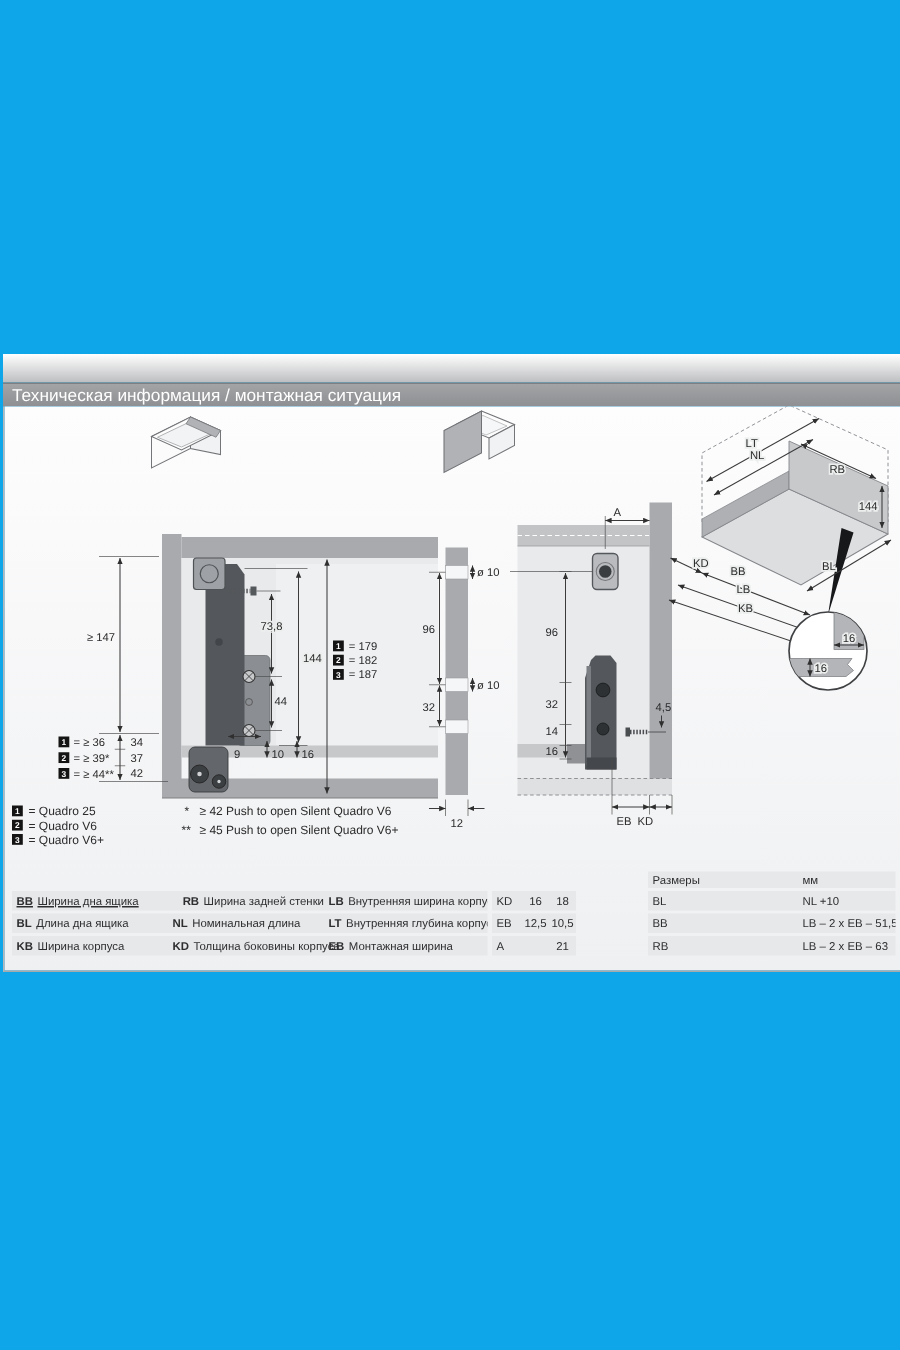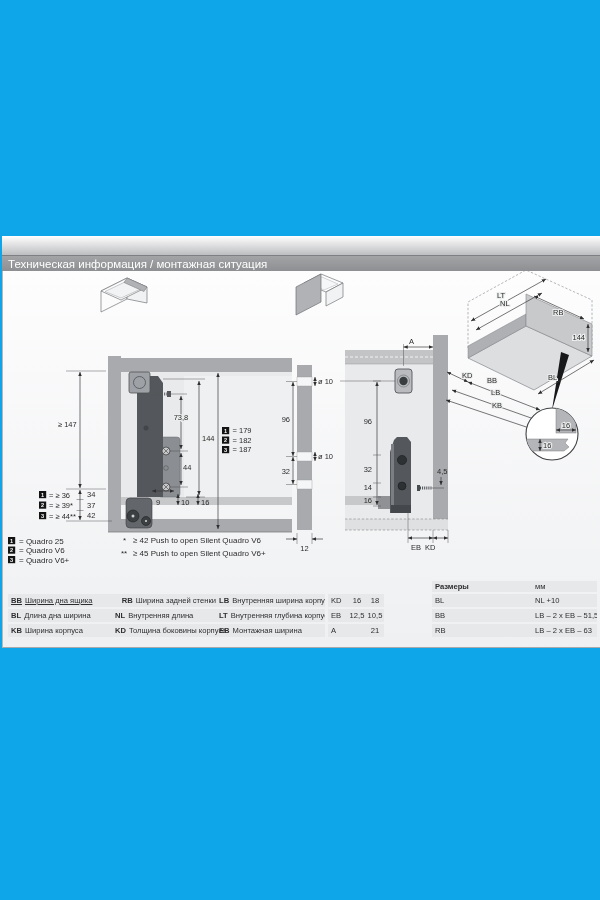--- a/index.html
+++ b/index.html
@@ -307,22 +307,22 @@
     </g>
   </svg>
 
   <div class="tb" style="left:8px;top:594px;width:317px;">
     <div class="trow">
       <div class="c" style="width:104px;text-decoration:underline;"><span class="ab">BB</span><span>Ширина дна ящика</span></div>
       <div class="c" style="width:104px;margin-left:20px;"><span class="ab">RB</span><span>Ширина задней стенки</span></div>
       <div class="c" style="width:109px;"><span class="ab">LB</span><span>Внутренняя ширина корпуса</span></div>
     </div>
     <div class="trow">
-      <div class="c" style="width:104px;"><span class="ab">BL</span><span>Длина дна ширина</span></div>
-      <div class="c" style="width:104px;"><span class="ab">NL</span><span>Внутренняя длина</span></div>
+      <div class="c" style="width:104px;"><span class="ab">BL</span><span>Длина дна ящика</span></div>
+      <div class="c" style="width:104px;"><span class="ab">NL</span><span>Номинальная длина</span></div>
       <div class="c" style="width:109px;"><span class="ab">LT</span><span>Внутренняя глубина корпуса</span></div>
     </div>
     <div class="trow">
       <div class="c" style="width:104px;"><span class="ab">KB</span><span>Ширина корпуса</span></div>
       <div class="c" style="width:104px;"><span class="ab">KD</span><span>Толщина боковины корпуса</span></div>
       <div class="c" style="width:109px;"><span class="ab">EB</span><span>Монтажная ширина</span></div>
     </div>
   </div>
 
   <div class="tb" style="left:328px;top:594px;width:56px;">
@@ -338,21 +338,21 @@
     </div>
     <div class="trow">
       <div class="c" style="width:20px;">A</div>
       <div class="c num" style="width:18px;margin-top:28px;">23</div>
       <div class="c num" style="width:18px;">21</div>
     </div>
   </div>
 
   <div class="tb" style="left:432px;top:581px;width:165px;">
     <div class="trow thead">
-      <div class="c" style="width:100px;font-weight:bold;">Размеры</div>
+      <div class="c" style="width:100px;">Размеры</div>
       <div class="c" style="width:65px;">мм</div>
     </div>
     <div class="trow">
       <div class="c" style="width:100px;">BL</div>
       <div class="c" style="width:65px;">NL +10</div>
     </div>
     <div class="trow">
       <div class="c" style="width:100px;">BB</div>
       <div class="c" style="width:65px;">LB – 2 x EB – 51,5</div>
     </div>

